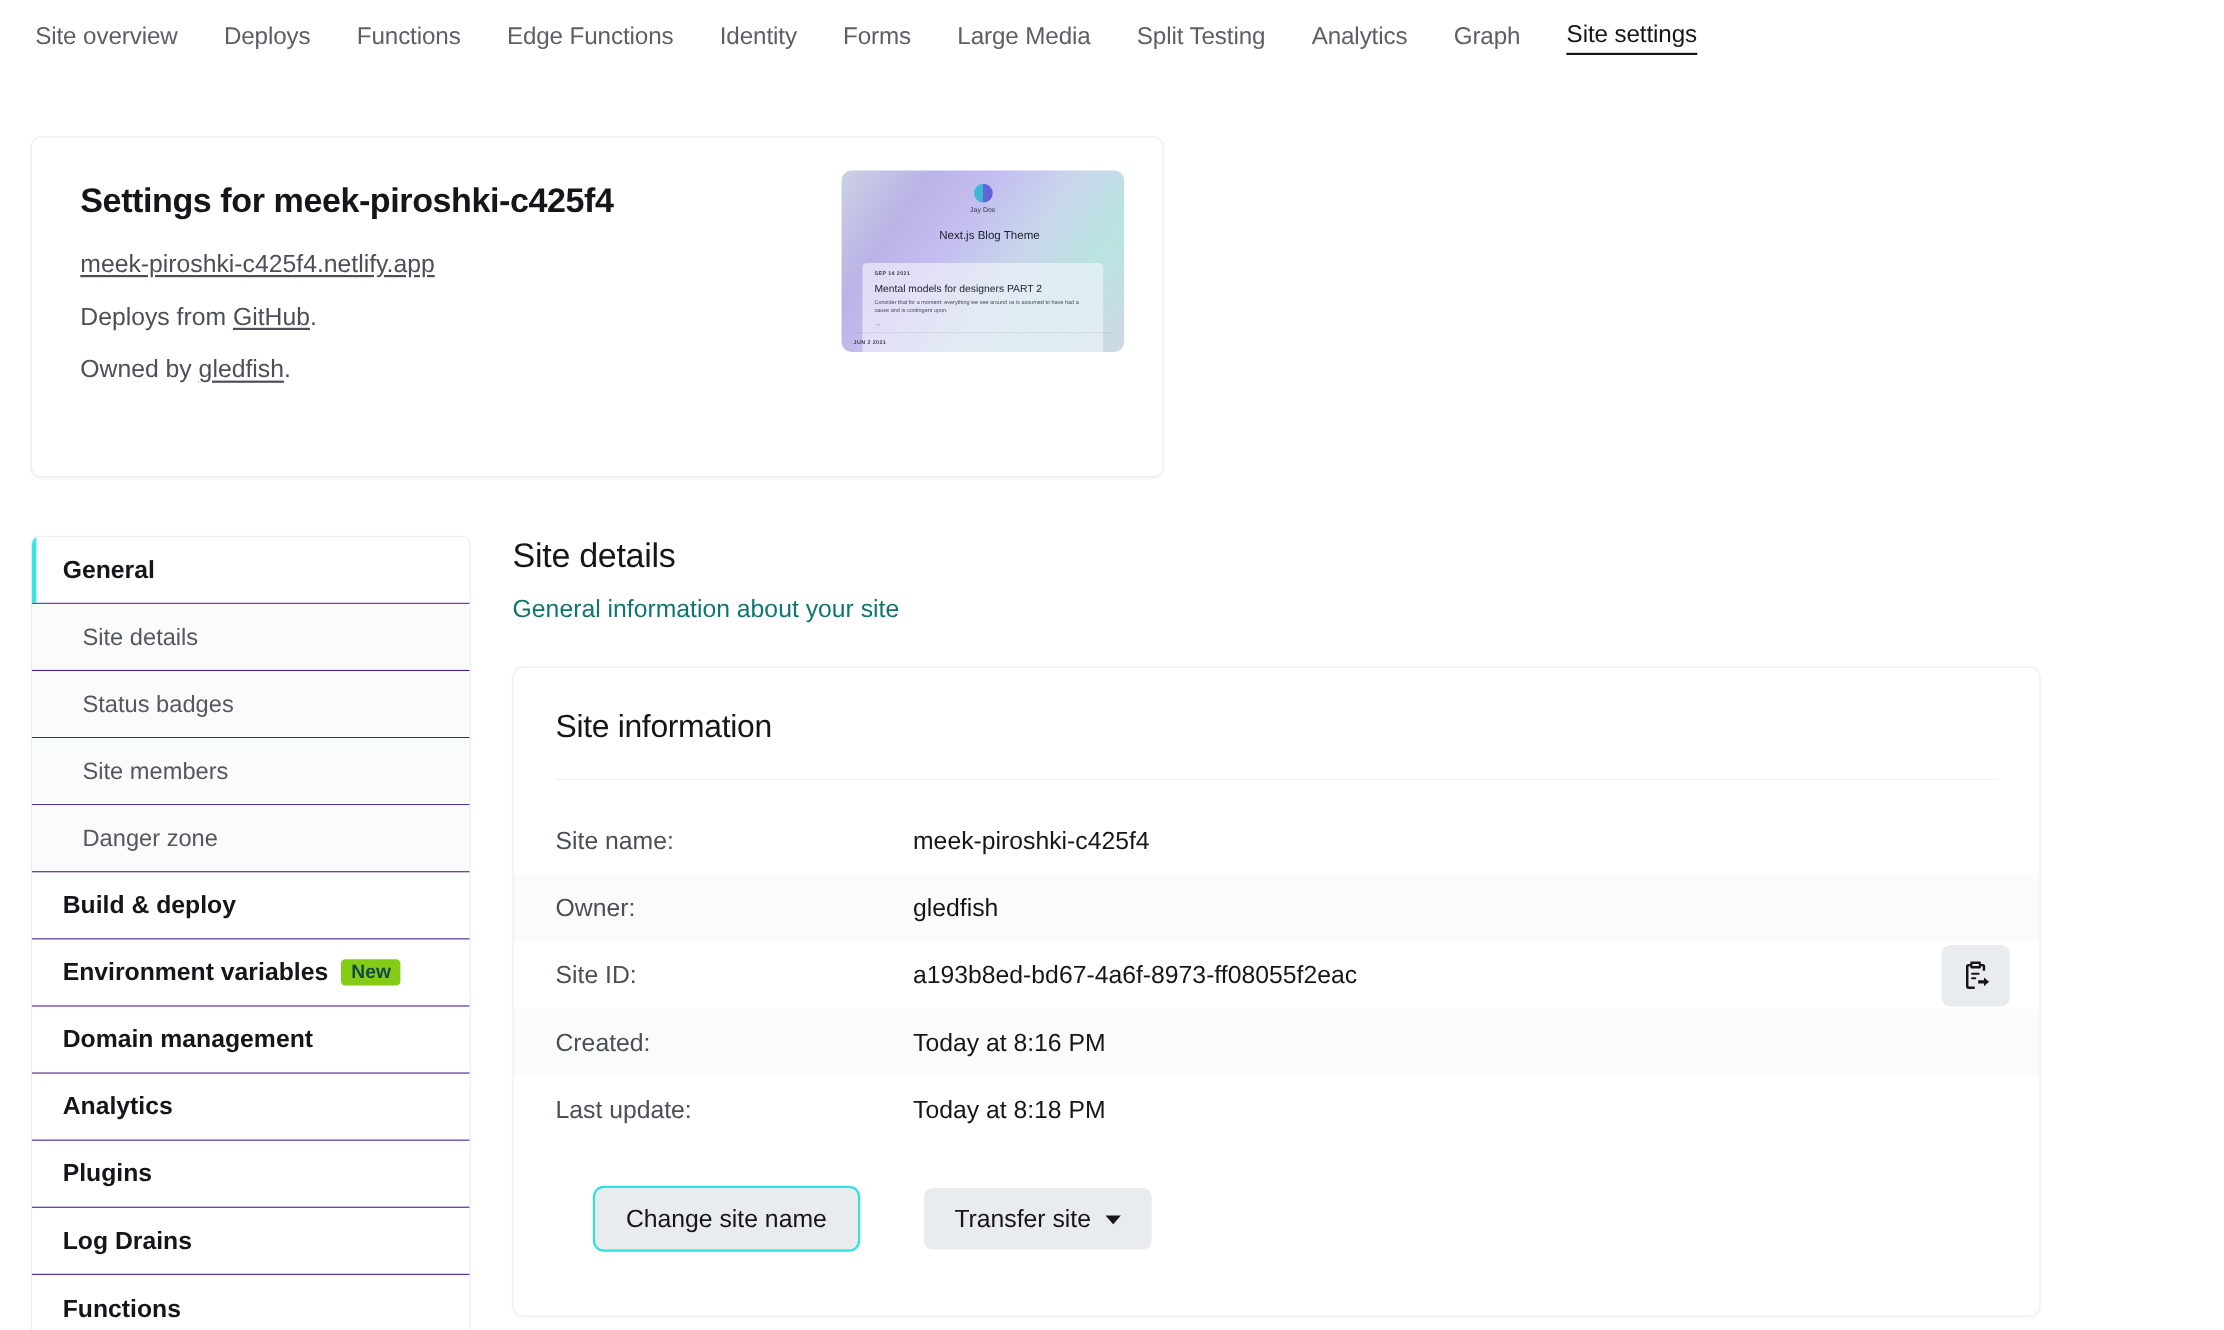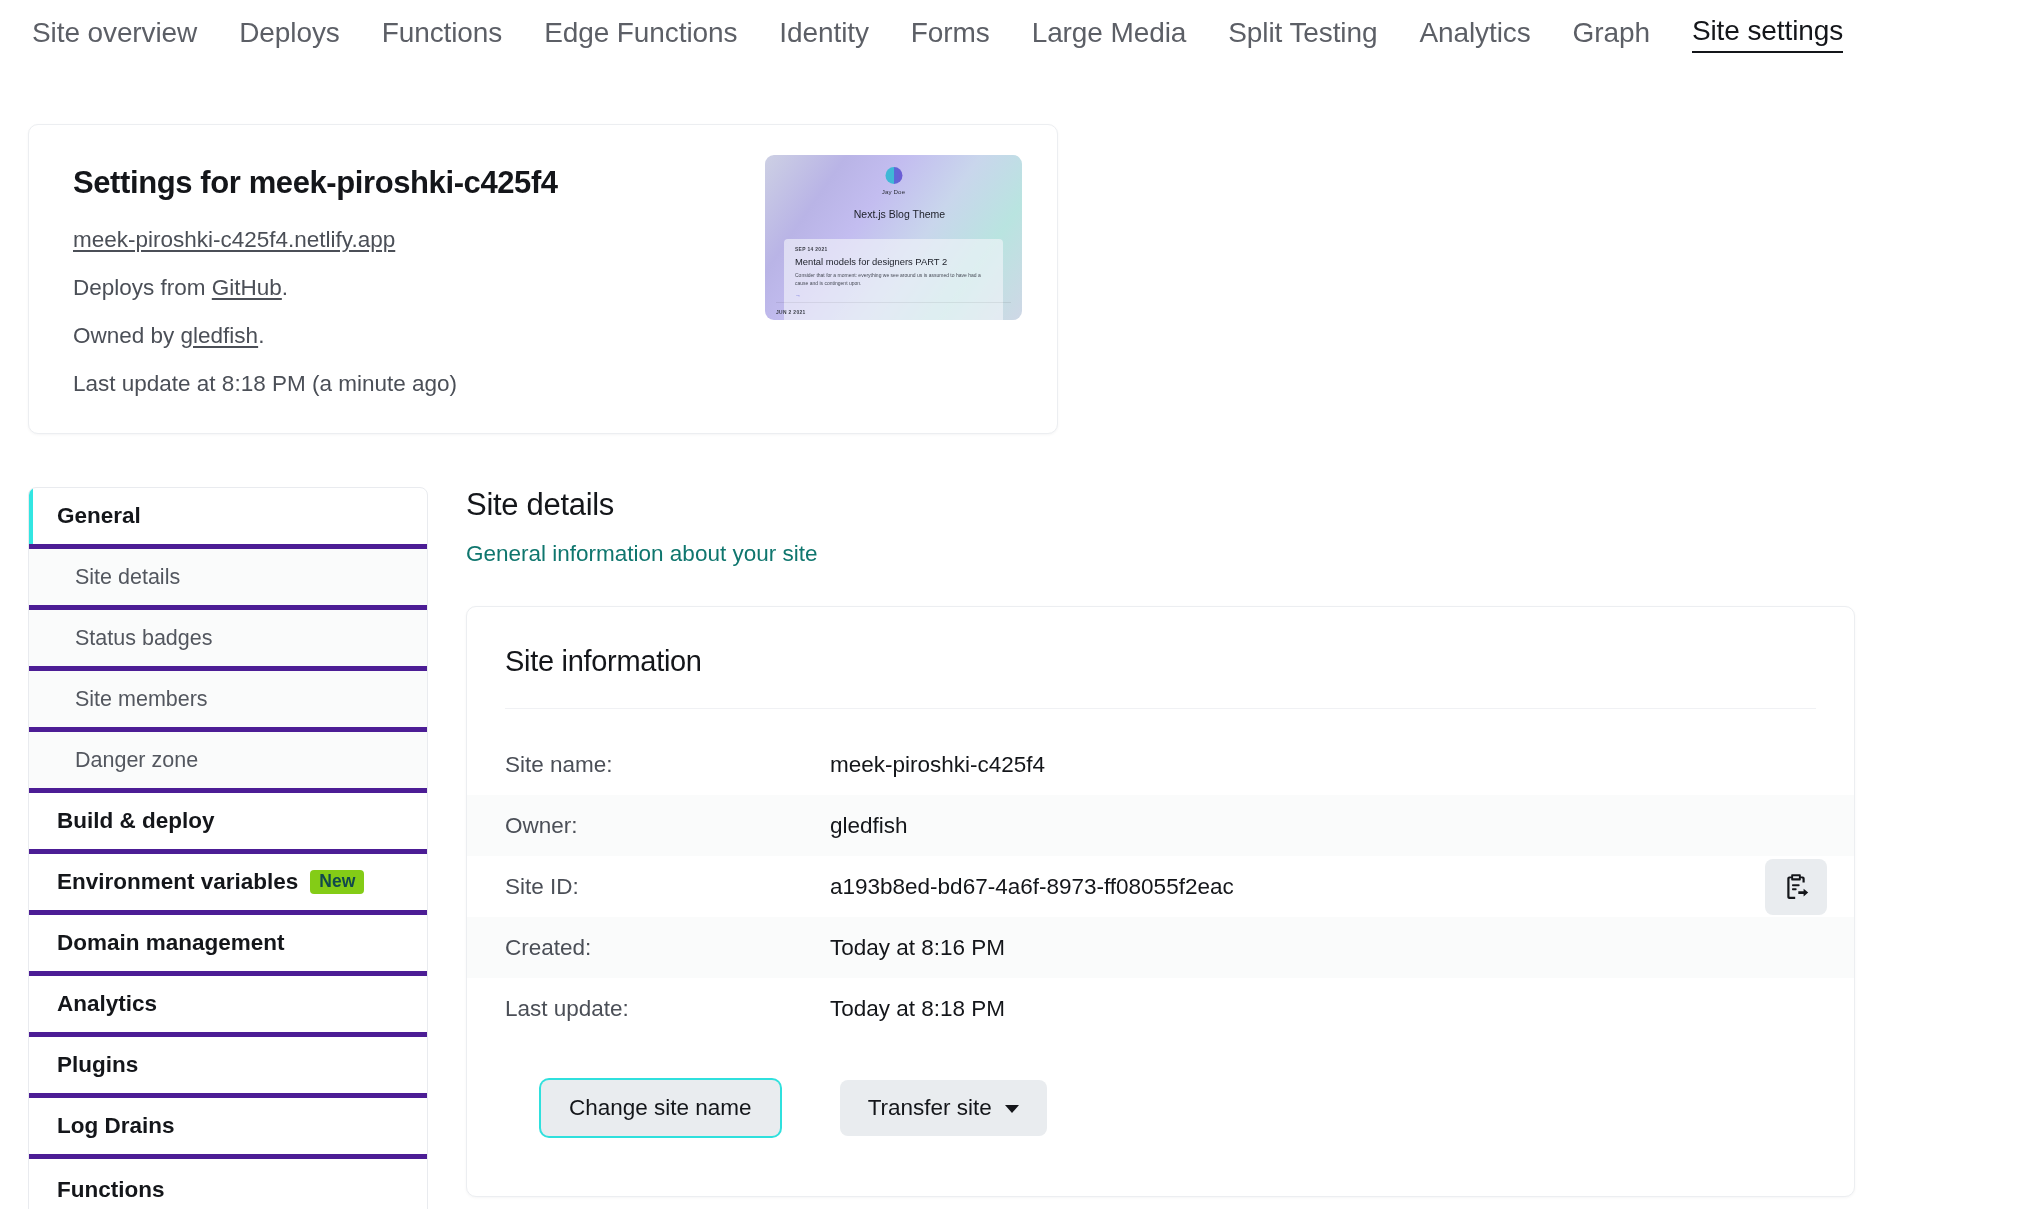--- a/index.html
+++ b/index.html
@@ -20,21 +20,21 @@
   
   .topnav {
     display: flex;
     align-items: center;
     gap: 42px;
     padding: 0 32px;
     height: 68px;
     box-sizing: border-box;
   }
   .topnav-item {
-    font-size: 28px;
+    font-size: 22px;
     color: #5c5f66;
     letter-spacing: -0.1px;
     white-space: nowrap;
     cursor: pointer;
     padding-bottom: 3px;
   }
   .topnav-item.active {
     color: #14161a;
     border-bottom: 2.5px solid #14161a;
     padding-bottom: 4px;
@@ -193,21 +193,21 @@
   }
   .side-item {
     position: relative;
     display: flex;
     align-items: center;
     gap: 12px;
     height: 61px;
     padding-left: 28px;
     font-size: 22.5px;
     color: #5c6068;
-    border-bottom: 5px solid #4c1d95;
+    border-bottom: 1px solid #4c1d95;
     box-sizing: border-box;
     cursor: pointer;
     white-space: nowrap;
   }
   .side-item:last-child { border-bottom: none; }
   .side-item.group {
     font-weight: 700;
     color: #14161a;
   }
   .side-item.active-group::before {
@@ -374,21 +374,20 @@
   </p>
 
   <p class="summary-line">
     <span>Deploys from </span><a class="summary-link">GitHub</a><span>.</span>
   </p>
 
   <p class="summary-line">
     <span>Owned by </span><a class="summary-link">gledfish</a><span>.</span>
   </p>
 
-  <p class="summary-line">Last update at 8:18 PM (a minute ago)</p>
 </section>
 
 <div class="thumb-wrap">
   <div class="thumb-inner">
     <div class="thumb-avatar"></div>
     <div class="thumb-name">Jay Doe</div>
     <div class="thumb-heading">Next.js Blog Theme</div>
     <div class="thumb-card">
       <div class="thumb-date">SEP 14 2021</div>
       <div class="thumb-post-title">Mental models for designers PART 2</div>

